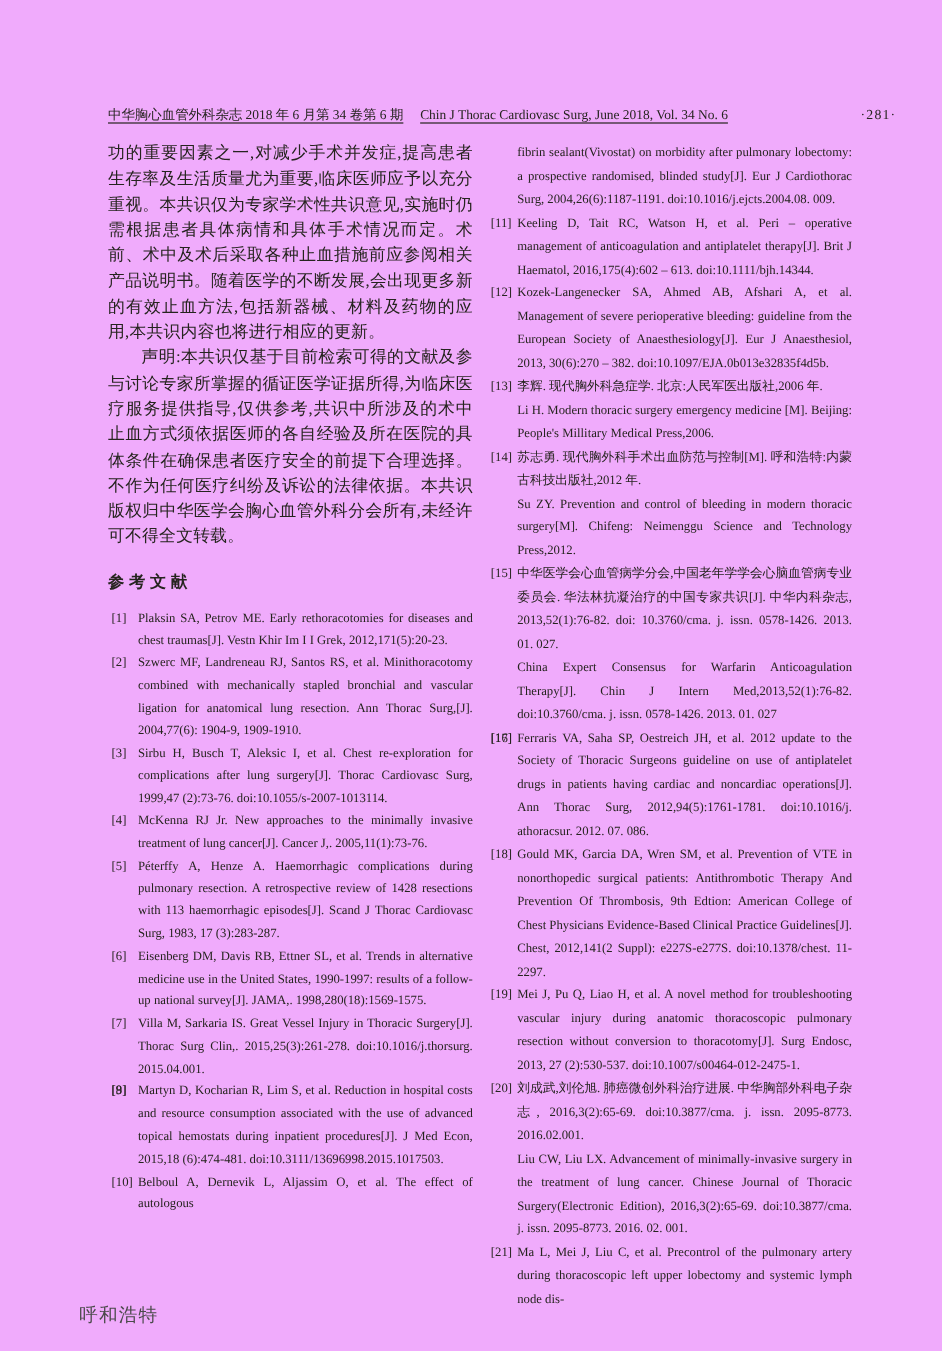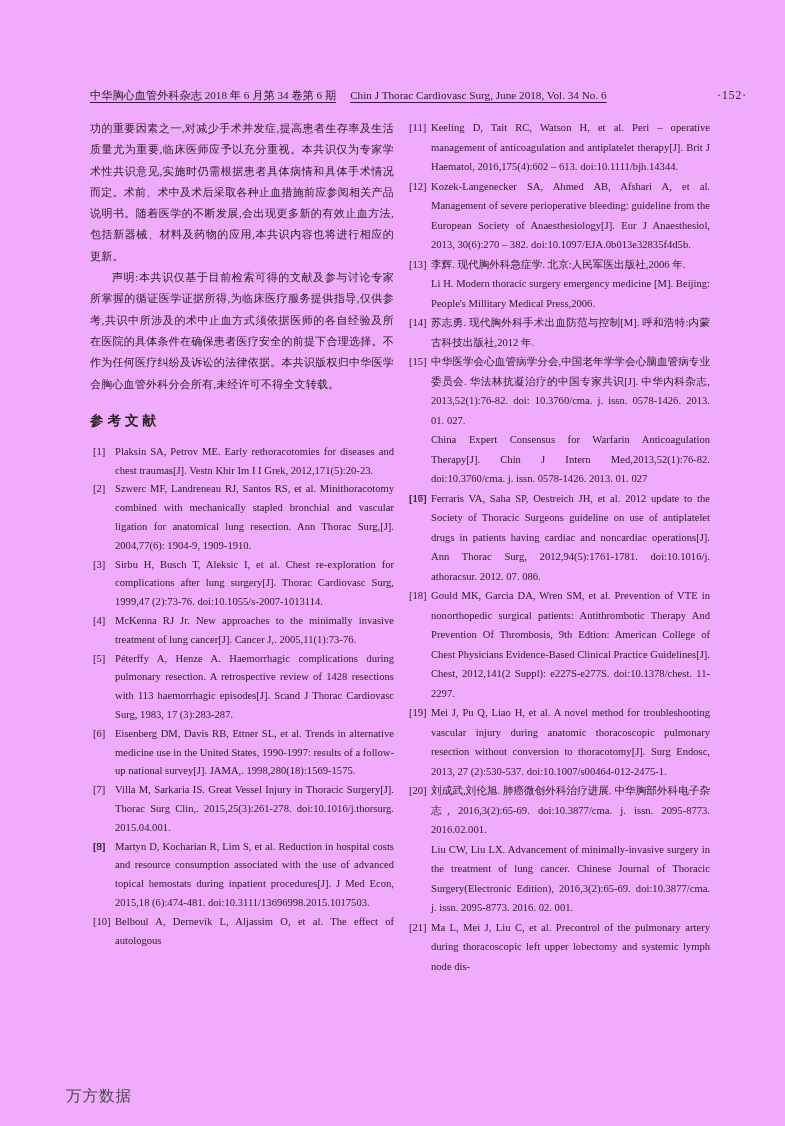--- a/index.html
+++ b/index.html
@@ -25,21 +25,21 @@
     text-decoration-thickness:0.8px;
   }
   .head-pageno{font-size:11.5px;letter-spacing:1px;}
   
   .columns{
     position:absolute;top:118px;left:90px;width:620px;
     display:flex;gap:12px;
   }
   .col{width:304px;}
   .para{
-    margin:0;font-size:11px;line-height:21.3px;
+    margin:0;font-size:14px;line-height:21.3px;
     text-align:justify;letter-spacing:0.2px;
   }
   .para.indent{text-indent:2em;}
   .refs-heading{
     text-align:left;font-weight:bold;font-size:13.5px;
     letter-spacing:4px;margin:17px 0 13px 0;
   }
   .ref{
     position:relative;padding-left:25px;
     font-size:10.6px;line-height:18.8px;text-align:justify;
@@ -57,21 +57,21 @@
 </head>
 <body>
 
 <div class="page">
 
   <div class="running-head">
     <div class="head-left">
       <span class="head-cn">中华胸心血管外科杂志 2018 年 6 月第 34 卷第 6 期</span>
       <span class="head-en">Chin J Thorac Cardiovasc Surg, June 2018, Vol. 34 No. 6</span>
     </div>
-    <span class="head-pageno">·152·</span>
+    <span class="head-pageno">·281·</span>
   </div>
 
   <div class="columns">
 
     <div class="col col-left">
       <div>
           <p class="para">功的重要因素之一,对减少手术并发症,提高患者生存率及生活质量尤为重要,临床医师应予以充分重视。本共识仅为专家学术性共识意见,实施时仍需根据患者具体病情和具体手术情况而定。术前、术中及术后采取各种止血措施前应参阅相关产品说明书。随着医学的不断发展,会出现更多新的有效止血方法,包括新器械、材料及药物的应用,本共识内容也将进行相应的更新。</p>
           <p class="para indent">声明:本共识仅基于目前检索可得的文献及参与讨论专家所掌握的循证医学证据所得,为临床医疗服务提供指导,仅供参考,共识中所涉及的术中止血方式须依据医师的各自经验及所在医院的具体条件在确保患者医疗安全的前提下合理选择。不作为任何医疗纠纷及诉讼的法律依据。本共识版权归中华医学会胸心血管外科分会所有,未经许可不得全文转载。</p>
         </div>
       <div class="refs-heading">参考文献</div>
@@ -84,31 +84,32 @@
           <div class="ref"><span class="ref-num">[6]</span><span>Eisenberg DM, Davis RB, Ettner SL, et al. Trends in alternative medicine use in the United States, 1990-1997: results of a follow-up national survey[J]. JAMA,. 1998,280(18):1569-1575.</span></div>
           <div class="ref"><span class="ref-num">[7]</span><span>Villa M, Sarkaria IS. Great Vessel Injury in Thoracic Surgery[J]. Thorac Surg Clin,. 2015,25(3):261-278. doi:10.1016/j.thorsurg. 2015.04.001.</span></div>
           <div class="ref"><span class="ref-num">[8]</span></div>
           <div class="ref"><span class="ref-num">[9]</span><span>Martyn D, Kocharian R, Lim S, et al. Reduction in hospital costs and resource consumption associated with the use of advanced topical hemostats during inpatient procedures[J]. J Med Econ, 2015,18 (6):474-481. doi:10.3111/13696998.2015.1017503.</span></div>
           <div class="ref"><span class="ref-num">[10]</span><span>Belboul A, Dernevik L, Aljassim O, et al. The effect of autologous</span></div>
         </div>
     </div>
 
     <div class="col col-right">
       <div>
+          <div class="ref"><span class="ref-num"></span><span>fibrin sealant(Vivostat) on morbidity after pulmonary lobectomy: a prospective randomised, blinded study[J]. Eur J Cardiothorac Surg, 2004,26(6):1187-1191. doi:10.1016/j.ejcts.2004.08. 009.</span></div>
           <div class="ref"><span class="ref-num">[11]</span><span>Keeling D, Tait RC, Watson H, et al. Peri – operative management of anticoagulation and antiplatelet therapy[J]. Brit J Haematol, 2016,175(4):602 – 613. doi:10.1111/bjh.14344.</span></div>
           <div class="ref"><span class="ref-num">[12]</span><span>Kozek-Langenecker SA, Ahmed AB, Afshari A, et al. Management of severe perioperative bleeding: guideline from the European Society of Anaesthesiology[J]. Eur J Anaesthesiol, 2013, 30(6):270 – 382. doi:10.1097/EJA.0b013e32835f4d5b.</span></div>
           <div class="ref"><span class="ref-num">[13]</span><span>李辉. 现代胸外科急症学. 北京:人民军医出版社,2006 年.</span><span class="ref-text2">Li H. Modern thoracic surgery emergency medicine [M]. Beijing: People's Millitary Medical Press,2006.</span></div>
-          <div class="ref"><span class="ref-num">[14]</span><span>苏志勇. 现代胸外科手术出血防范与控制[M]. 呼和浩特:内蒙古科技出版社,2012 年.</span></div>
+          <div class="ref"><span class="ref-num">[14]</span><span>苏志勇. 现代胸外科手术出血防范与控制[M]. 呼和浩特:内蒙古科技出版社,2012 年.</span><span class="ref-text2">Su ZY. Prevention and control of bleeding in modern thoracic surgery[M]. Chifeng: Neimenggu Science and Technology Press,2012.</span></div>
           <div class="ref"><span class="ref-num">[15]</span><span>中华医学会心血管病学分会,中国老年学学会心脑血管病专业委员会. 华法林抗凝治疗的中国专家共识[J]. 中华内科杂志, 2013,52(1):76-82. doi: 10.3760/cma. j. issn. 0578-1426. 2013. 01. 027.</span><span class="ref-text2">China Expert Consensus for Warfarin Anticoagulation Therapy[J]. Chin J Intern Med,2013,52(1):76-82. doi:10.3760/cma. j. issn. 0578-1426. 2013. 01. 027</span></div>
           <div class="ref"><span class="ref-num">[16]</span></div>
           <div class="ref"><span class="ref-num">[17]</span><span>Ferraris VA, Saha SP, Oestreich JH, et al. 2012 update to the Society of Thoracic Surgeons guideline on use of antiplatelet drugs in patients having cardiac and noncardiac operations[J]. Ann Thorac Surg, 2012,94(5):1761-1781. doi:10.1016/j. athoracsur. 2012. 07. 086.</span></div>
           <div class="ref"><span class="ref-num">[18]</span><span>Gould MK, Garcia DA, Wren SM, et al. Prevention of VTE in nonorthopedic surgical patients: Antithrombotic Therapy And Prevention Of Thrombosis, 9th Edtion: American College of Chest Physicians Evidence-Based Clinical Practice Guidelines[J]. Chest, 2012,141(2 Suppl): e227S-e277S. doi:10.1378/chest. 11-2297.</span></div>
           <div class="ref"><span class="ref-num">[19]</span><span>Mei J, Pu Q, Liao H, et al. A novel method for troubleshooting vascular injury during anatomic thoracoscopic pulmonary resection without conversion to thoracotomy[J]. Surg Endosc, 2013, 27 (2):530-537. doi:10.1007/s00464-012-2475-1.</span></div>
           <div class="ref"><span class="ref-num">[20]</span><span>刘成武,刘伦旭. 肺癌微创外科治疗进展. 中华胸部外科电子杂志, 2016,3(2):65-69. doi:10.3877/cma. j. issn. 2095-8773. 2016.02.001.</span><span class="ref-text2">Liu CW, Liu LX. Advancement of minimally-invasive surgery in the treatment of lung cancer. Chinese Journal of Thoracic Surgery(Electronic Edition), 2016,3(2):65-69. doi:10.3877/cma. j. issn. 2095-8773. 2016. 02. 001.</span></div>
           <div class="ref"><span class="ref-num">[21]</span><span>Ma L, Mei J, Liu C, et al. Precontrol of the pulmonary artery during thoracoscopic left upper lobectomy and systemic lymph node dis-</span></div>
         </div>
     </div>
 
   </div>
 
-  <div class="watermark">万方数据</div>
+  <div class="watermark">呼和浩特</div>
 
 </div>
 
 </body></html>

